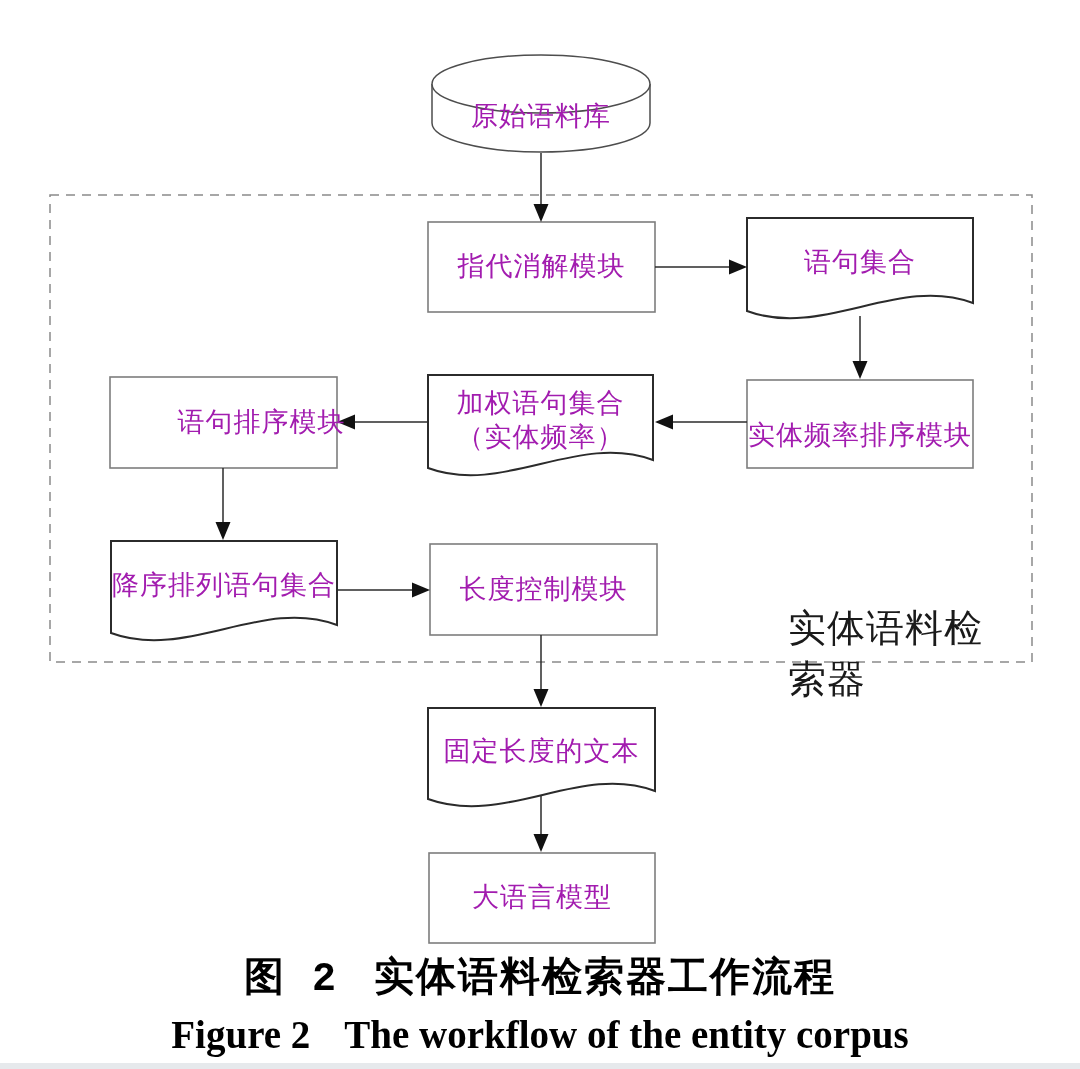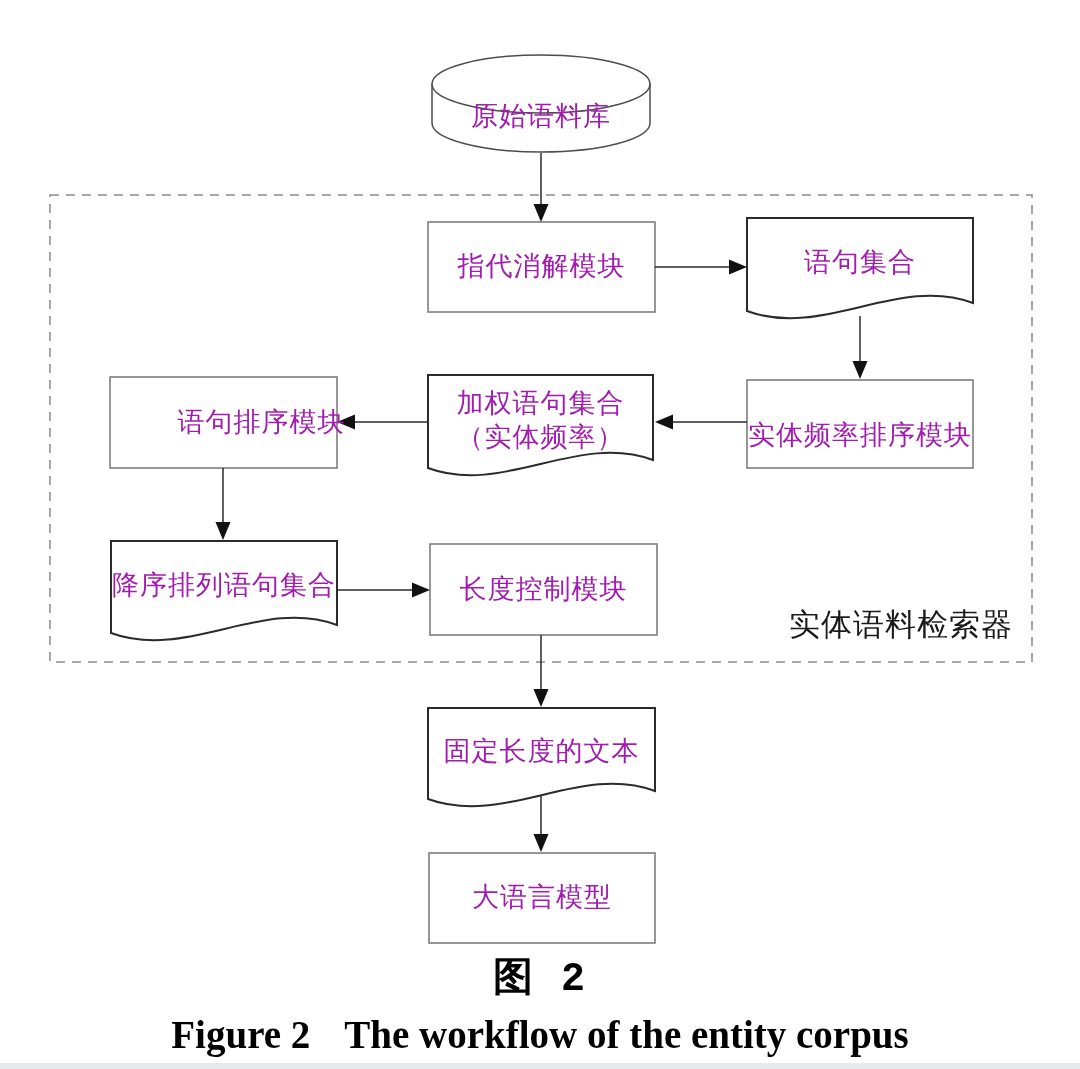--- a/index.html
+++ b/index.html
@@ -19,23 +19,23 @@
     font-size:27px;
     letter-spacing:1px;
     line-height:1.25;
     pointer-events:none;
   }
   .node-label .two-line{display:flex;flex-direction:column;}
   .doc-label{padding-bottom:14px;} 
   .group-label{
     position:absolute;
     left:788px;top:603px;width:226px;height:44px;
-    display:flex;align-items:center;justify-content:center;
+    display:flex;align-items:flex-start;justify-content:center;
     font-family:"Liberation Sans","DejaVu Sans",sans-serif;
-    font-size:31px;color:#1a1a1a;letter-spacing:1px;
+    font-size:38px;color:#1a1a1a;letter-spacing:1px;
   }
   .caption-zh{
     position:absolute;
     left:0;top:950px;width:1080px;height:52px;
     display:flex;align-items:center;justify-content:center;
     font-family:Liberation Mono, monospace;
     font-weight:bold;font-size:40px;color:#000;
     letter-spacing:2px;
   }
   .caption-zh .gap{margin-left:36px;}
@@ -141,20 +141,21 @@
   <div class="node-label" style="left:429px;top:853px;width:226px;height:90px;">
     <span>大语言模型</span>
   </div>
 
   <div class="group-label">
     <span>实体语料检索器</span>
   </div>
 
   <div class="caption-zh">
     <span>图 2</span>
+    <span class="gap">实体语料检索器工作流程</span>
   </div>
   <div class="caption-en">
     <span>Figure 2</span>
     <span class="gap">The workflow of the entity corpus</span>
   </div>
 
   <div class="page-edge"></div>
 </div>
 
 </body></html>

